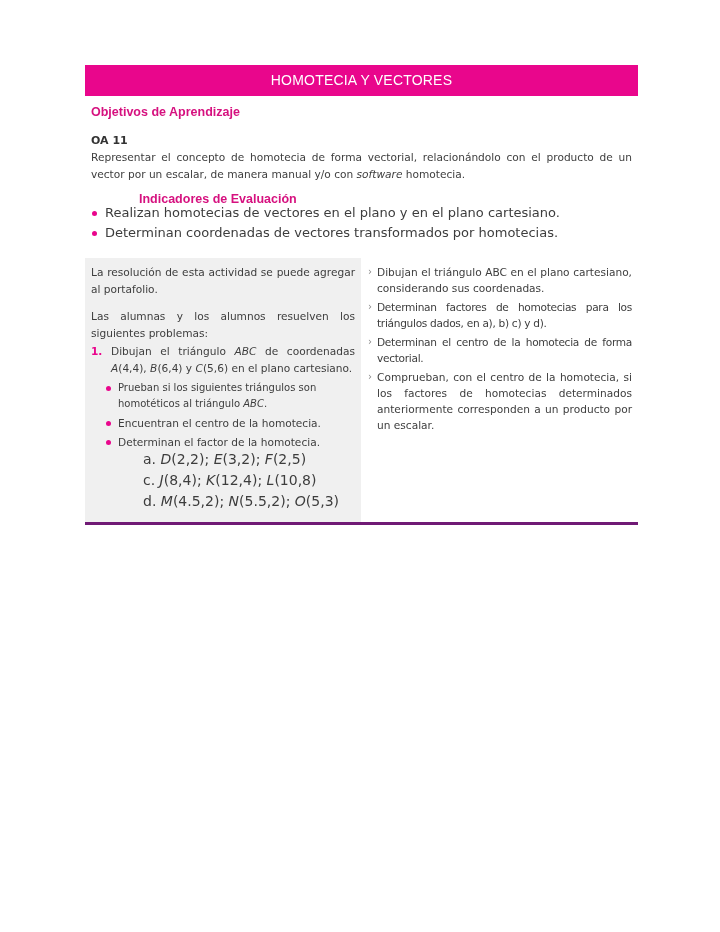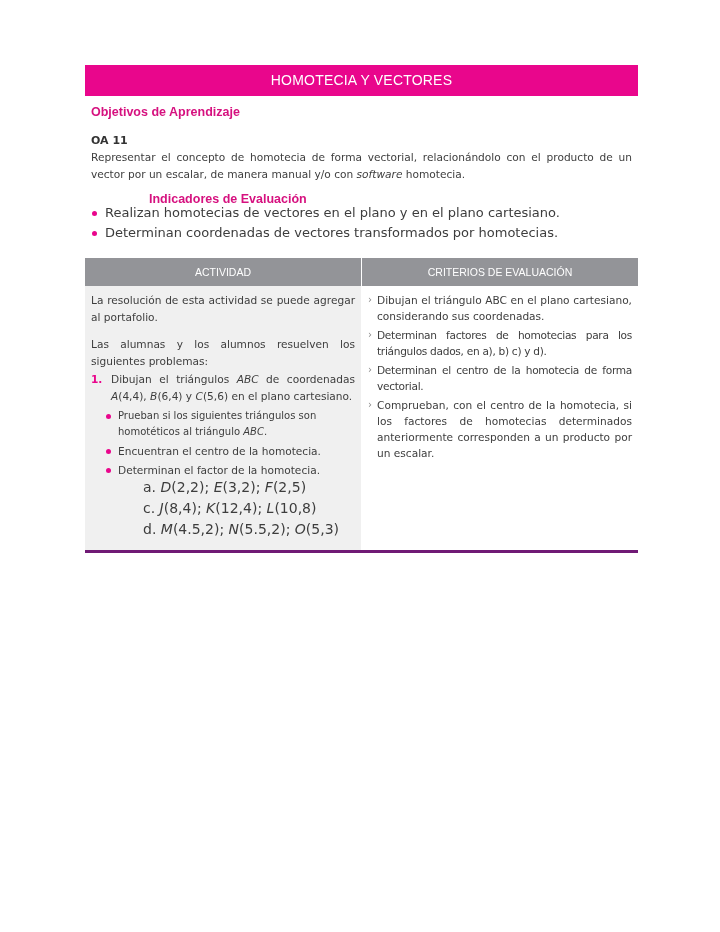--- a/index.html
+++ b/index.html
@@ -3,21 +3,21 @@
 <meta charset="utf-8">
 <style>
   html, body { margin:0; padding:0; }
   body { width:720px; height:932px; background:#ffffff; position:relative; font-family:"DejaVu Sans", sans-serif; color:#3a3a3a; }
   .page { position:absolute; left:85px; top:65px; width:553px; }
   .banner { height:31px; background:#e9068c; color:#ffffff; text-align:center; font-family:"Liberation Sans", sans-serif; font-size:14px; line-height:31px; letter-spacing:0.2px; }
   .h2 { color:#d6117f; font-family:"Liberation Sans", sans-serif; font-weight:bold; font-size:12.5px; margin:0;text-align:right; }
   .sec1 { position:absolute; left:6px; top:40px; }
   .oa { position:absolute; left:6px; top:69px; font-size:11px; font-weight:bold; color:#333; }
   .oa-text { position:absolute; left:6px; top:84px; width:541px; font-size:10.6px; line-height:17px; text-align:justify; color:#3d3d3d; }
-  .sec2 { position:absolute; left:16px; top:127px;padding-left:48px; }
+  .sec2 { position:absolute; left:6px; top:127px;padding-left:48px; }
   .ind-list { position:absolute; left:6px; top:138px; margin:0; padding:0; list-style:none; font-size:13px; line-height:20px; color:#3d3d3d; }
   .ind-list li { position:relative; padding-left:14px; }
   .bullet { position:absolute; left:1px; top:8px; width:5px; height:5px; border-radius:50%; background:#e9068c; }
   .table { position:absolute; left:0; top:193px; width:553px; }
   .thead { display:flex; height:28px; }
   .th { background:#939498; color:#ffffff; font-family:"Liberation Sans", sans-serif; font-size:10.5px; text-align:center; line-height:28px; }
   .th.left { width:276px; }
   .th.right { width:276px; margin-left:1px; }
   .tbody { display:flex; border-bottom:3px solid #701a75; }
   .td-left { width:264px; background:#f0f0f0; padding:6px 6px 6px 6px; font-size:10.6px; line-height:17px; color:#3d3d3d; min-height:252px; }
@@ -47,31 +47,27 @@
   <div class="oa">OA 11</div>
   <p class="oa-text" style="margin:0;"><span>Representar el concepto de homotecia de forma vectorial, relacionándolo con el producto de un vector por un escalar, de manera manual y/o con </span><i>software</i><span> homotecia.</span></p>
 
   <h2 class="h2 sec2">Indicadores de Evaluación</h2>
   <ul class="ind-list">
     <li><span class="bullet"></span><span>Realizan homotecias de vectores en el plano y en el plano cartesiano.</span></li>
     <li><span class="bullet"></span><span>Determinan coordenadas de vectores transformados por homotecias.</span></li>
   </ul>
 
   <div class="table">
-    <div class="thead">
-      <div class="th left">ACTIVIDAD</div>
-      <div class="th right">CRITERIOS DE EVALUACIÓN</div>
-    </div>
     <div class="tbody">
       <div class="td-left">
         <p class="just">La resolución de esta actividad se puede agregar al portafolio.</p>
         <p class="just p2">Las alumnas y los alumnos resuelven los siguientes problemas:</p>
         <div class="num-item">
           <span class="num">1.</span>
-          <div class="just"><span>Dibujan el triángulos </span><i>ABC</i><span> de coordenadas </span><i>A</i><span>(4,4), </span><i>B</i><span>(6,4) y </span><i>C</i><span>(5,6) en el plano cartesiano.</span></div>
+          <div class="just"><span>Dibujan el triángulo </span><i>ABC</i><span> de coordenadas </span><i>A</i><span>(4,4), </span><i>B</i><span>(6,4) y </span><i>C</i><span>(5,6) en el plano cartesiano.</span></div>
         </div>
         <ul class="sub-list">
           <li><span class="bullet"></span><span>Prueban si los siguientes triángulos son homotéticos al triángulo </span><i>ABC</i><span>.</span></li>
           <li style="font-size:10.6px;"><span class="bullet"></span><span>Encuentran el centro de la homotecia.</span></li>
           <li style="font-size:10.6px;"><span class="bullet"></span><span>Determinan el factor de la homotecia.</span>
             <ul class="alpha">
               <li><span>a.</span> <i>D</i><span>(2,2); </span><i>E</i><span>(3,2); </span><i>F</i><span>(2,5)</span></li>
               <li><span>c.</span> <i>J</i><span>(8,4); </span><i>K</i><span>(12,4); </span><i>L</i><span>(10,8)</span></li>
               <li><span>d.</span> <i>M</i><span>(4.5,2); </span><i>N</i><span>(5.5,2); </span><i>O</i><span>(5,3)</span></li>
             </ul>

